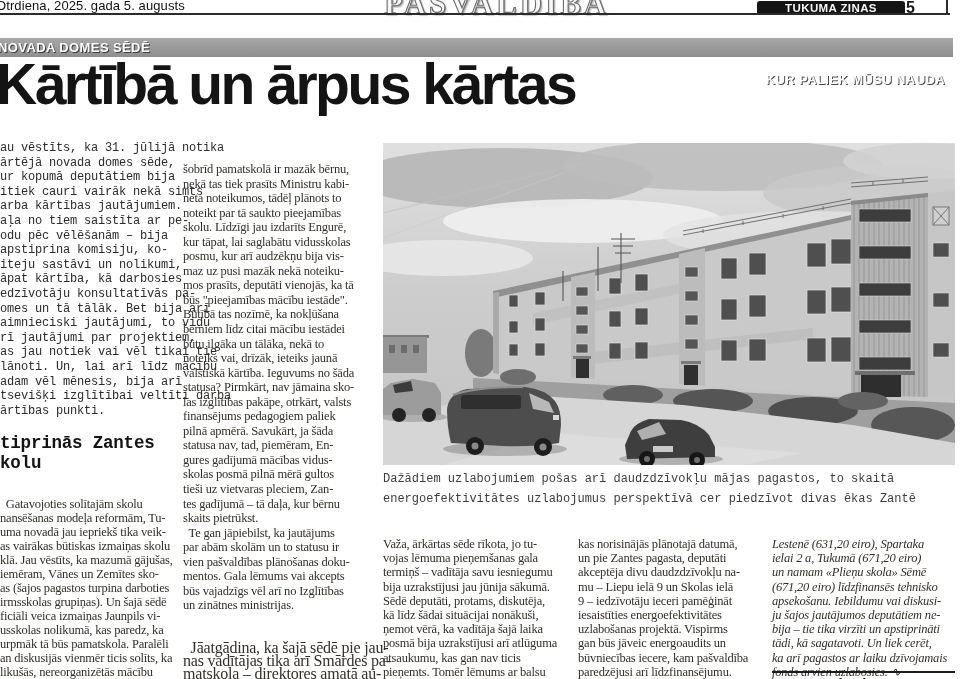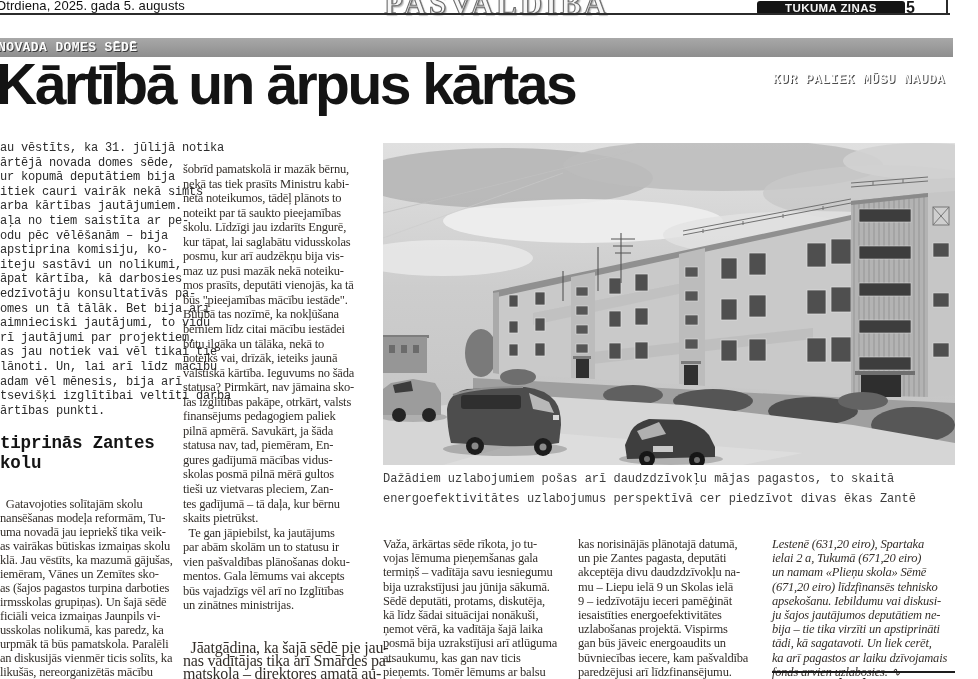--- a/index.html
+++ b/index.html
@@ -16,21 +16,21 @@
             font-size:31px;letter-spacing:3px;color:#f7f7f7;
             -webkit-text-stroke:1.1px #6d6d6d;text-shadow:1px 1px 0 #9a9a9a,2px 2px 1px #c9c9c9;}
   .edition{left:757px;top:1px;width:148px;height:14px;background:#141414;border-radius:3px;
            color:#f4f4f4;font-size:11.5px;font-weight:700;letter-spacing:.4px;
            display:flex;align-items:center;justify-content:center;}
   .pageno{left:906px;top:-1px;font-size:16px;font-weight:600;color:#161616;}
   .hrule{left:0;top:13px;width:950px;height:2px;background:#2b2b2b;}
   .hrule-tick{left:946px;top:0;width:2px;height:13px;background:#2b2b2b;}
 
   
-  .bar{left:0;top:38px;width:953px;height:19px;background:linear-gradient(#a8a8a8,#8e8e8e);font-family:Liberation Mono, monospace;}
+  .bar{left:0;top:38px;width:953px;height:19px;background:linear-gradient(#a8a8a8,#8e8e8e);}
   .bar-label{position:absolute;top:2px;font-size:13px;font-weight:700;letter-spacing:.4px;
              color:#fdfdfd;text-shadow:1px 1px 0 rgba(45,45,45,.85);}
   .bar-left{left:-2px;}
   .bar-right{right:8px;margin-top:32px;}
 
   
   .headline{left:-4px;top:56px;font-size:57px;font-weight:700;letter-spacing:-2.5px;
             color:#141414;line-height:1;}
 
   

